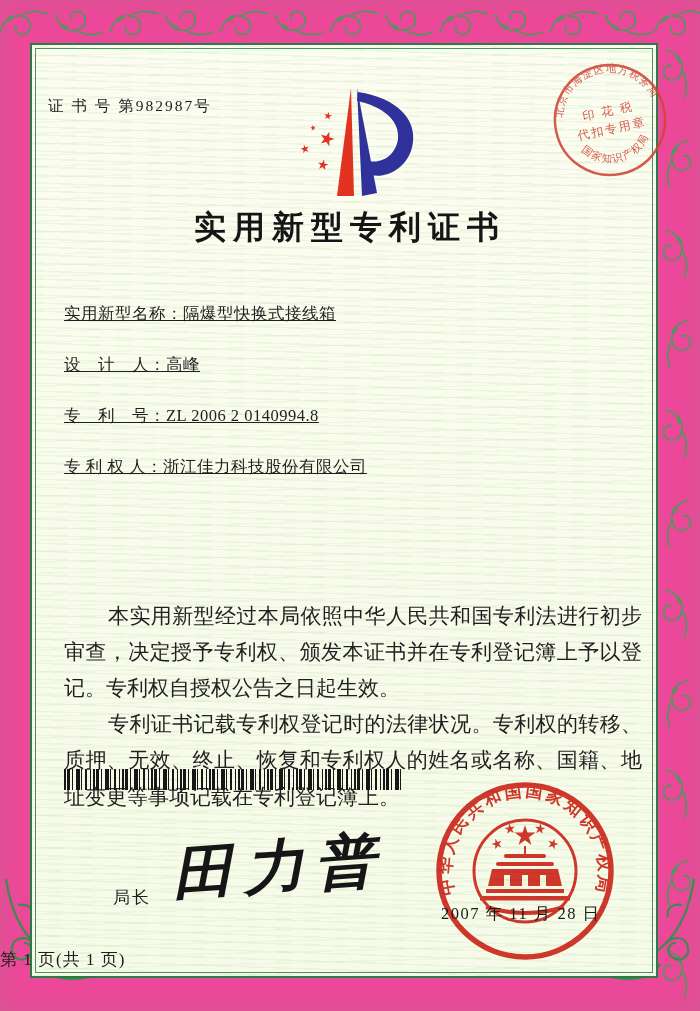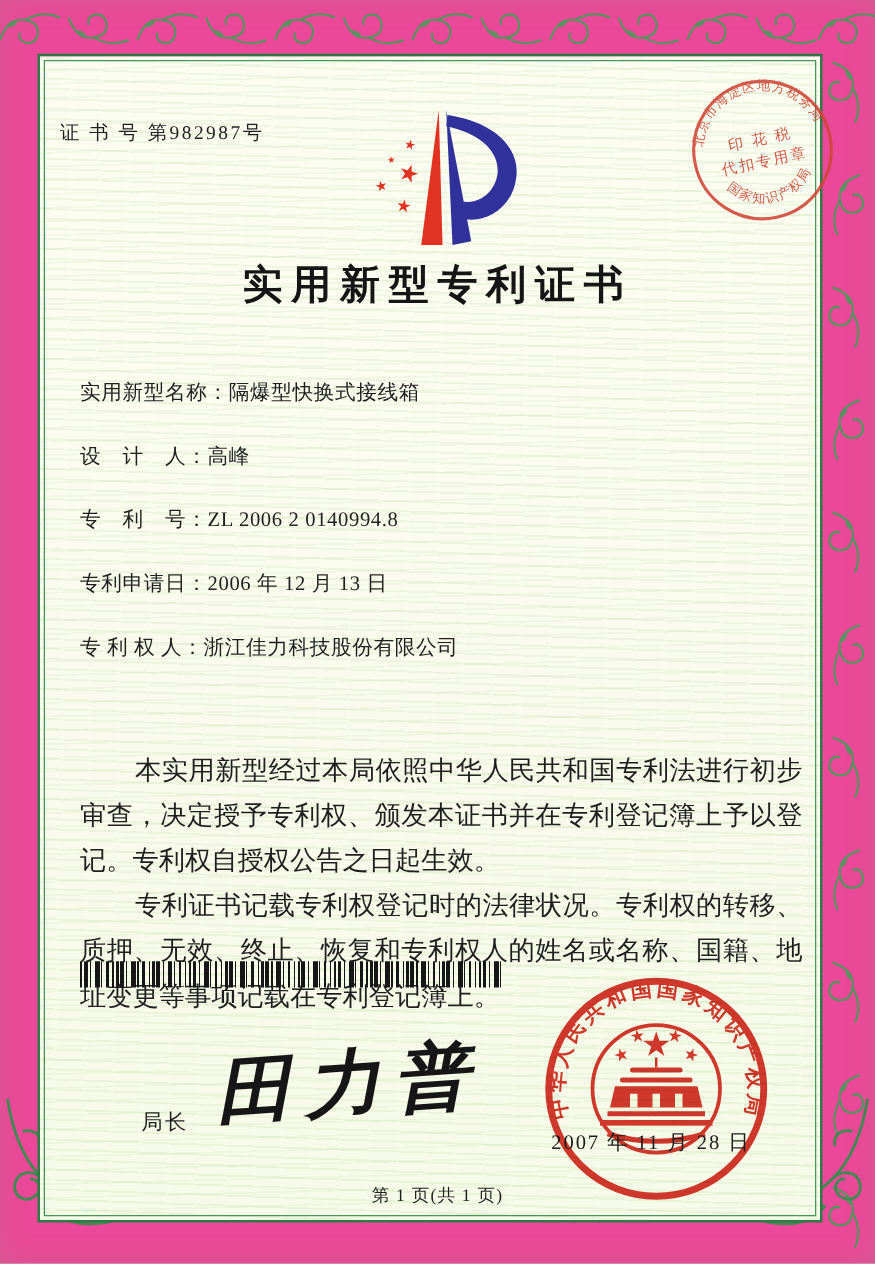--- a/index.html
+++ b/index.html
@@ -26,21 +26,21 @@
   .frame-inner{position:absolute;inset:3px;border:1px solid #47955a;}
   .cert-no{position:absolute;left:48px;top:96px;font-size:15.5px;letter-spacing:2px;}
   .logo{left:280px;top:82px;}
   .tax-stamp{left:548px;top:58px;transform:rotate(-12deg);opacity:.88;}
   .title{
     position:absolute;left:0;top:206px;width:100%;margin:0;text-align:center;
     font-size:32px;font-weight:bold;letter-spacing:7px;color:#151515;
   }
   .fields{position:absolute;left:64px;top:303px;display:flex;flex-direction:column;gap:29px;
     font-size:16.5px;}
-  .field-row{white-space:nowrap;}
+  .field-row{white-space:nowrap;text-decoration:underline;}
   .flabel{letter-spacing:.5px;}
   .fvalue{letter-spacing:.5px;}
   .body-text{position:absolute;left:64px;top:598px;width:578px;font-size:21px;line-height:1.72;
     text-align:justify;}
   .body-text p{margin:0;text-indent:2.1em;}
   .barcode{
     position:absolute;left:64px;top:769px;width:340px;height:21px;
     background:repeating-linear-gradient(90deg,
       #161616 0 2px, transparent 2px 3px,
       #161616 3px 6px, transparent 6px 8px,
@@ -52,21 +52,21 @@
   }
   .sig-label{position:absolute;left:113px;top:886px;font-size:17px;letter-spacing:2px;}
   .sig-name{
     position:absolute;left:172px;top:836px;font-size:58px;font-style:italic;font-weight:bold;
     font-family:"DejaVu Serif",serif;letter-spacing:10px;color:#161616;
     transform:rotate(-4deg) scaleX(1.05);transform-origin:left center;
   }
   .office-seal{left:430px;top:776px;mix-blend-mode:multiply;opacity:.92;}
   .issue-date{position:absolute;left:441px;top:903px;font-size:16.5px;letter-spacing:1.5px;
     color:#1b1b1b;z-index:6;}
-  .page-footer{position:absolute;left:0;top:948px;width:100%;text-align:center;font-size:14px;
+  .page-footer{position:absolute;left:0;top:948px;width:100%;text-align:left;font-size:17px;
     letter-spacing:1px;}
   .seal-arc{font-size:17px;letter-spacing:3px;fill:#d5281e;font-weight:bold;}
   .stamp-arc{font-size:10.5px;letter-spacing:1px;fill:#cf4538;}
   .stamp-center{font-size:12px;fill:#cf4538;letter-spacing:2px;text-anchor:middle;}
 </style>
 </head>
 <body>
 
 <div class="page">
 
@@ -159,23 +159,20 @@
     <div class="field-row">
       <span class="flabel">实用新型名称：</span><span class="fvalue">隔爆型快换式接线箱</span>
     </div>
     <div class="field-row">
       <span class="flabel">设　计　人：</span><span class="fvalue">高峰</span>
     </div>
     <div class="field-row">
       <span class="flabel">专　利　号：</span><span class="fvalue">ZL 2006 2 0140994.8</span>
     </div>
     <div class="field-row">
-      <span class="flabel">专利申请日：</span><span class="fvalue">2006 年 12 月 13 日</span>
-    </div>
-    <div class="field-row">
       <span class="flabel">专 利 权 人：</span><span class="fvalue">浙江佳力科技股份有限公司</span>
     </div>
   </div>
 
   <div class="body-text">
     <p>本实用新型经过本局依照中华人民共和国专利法进行初步审查，决定授予专利权、颁发本证书并在专利登记簿上予以登记。专利权自授权公告之日起生效。</p>
     <p>专利证书记载专利权登记时的法律状况。专利权的转移、质押、无效、终止、恢复和专利权人的姓名或名称、国籍、地址变更等事项记载在专利登记簿上。</p>
   </div>
 
   <div class="barcode"></div>

